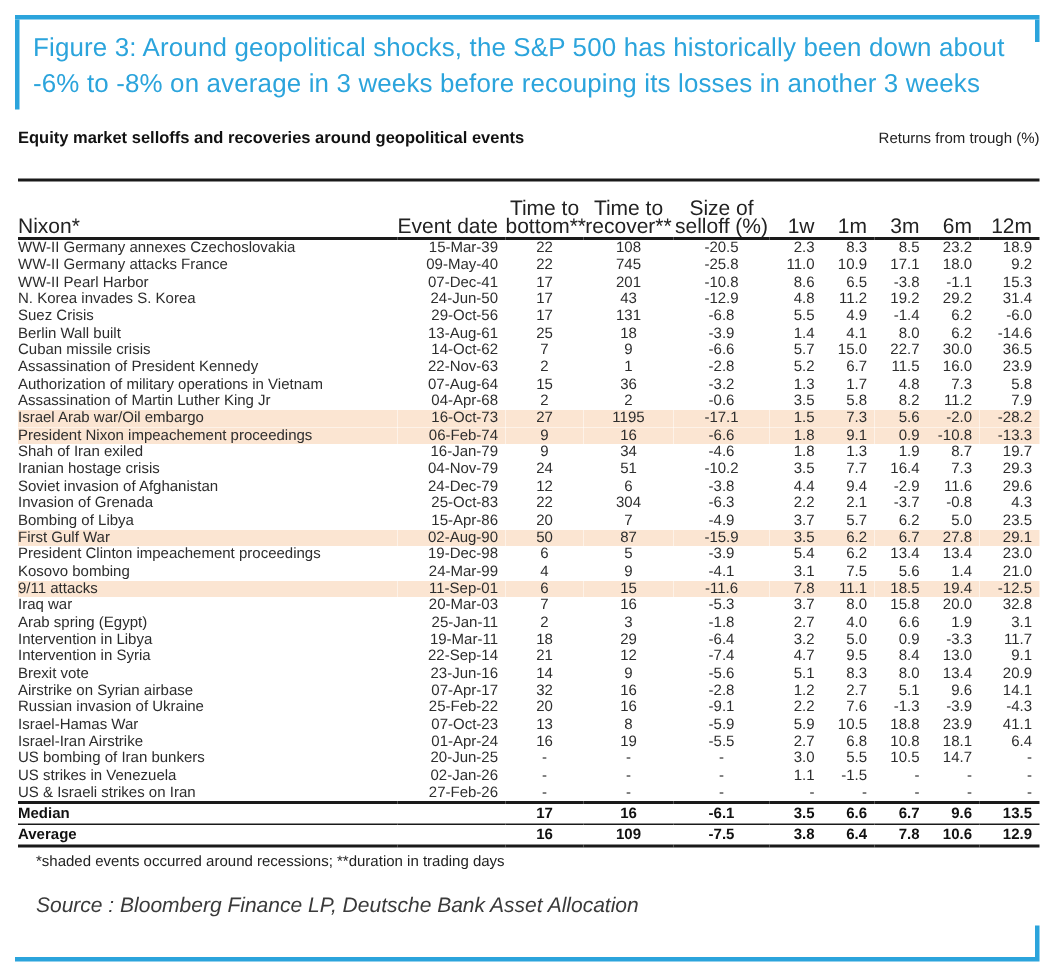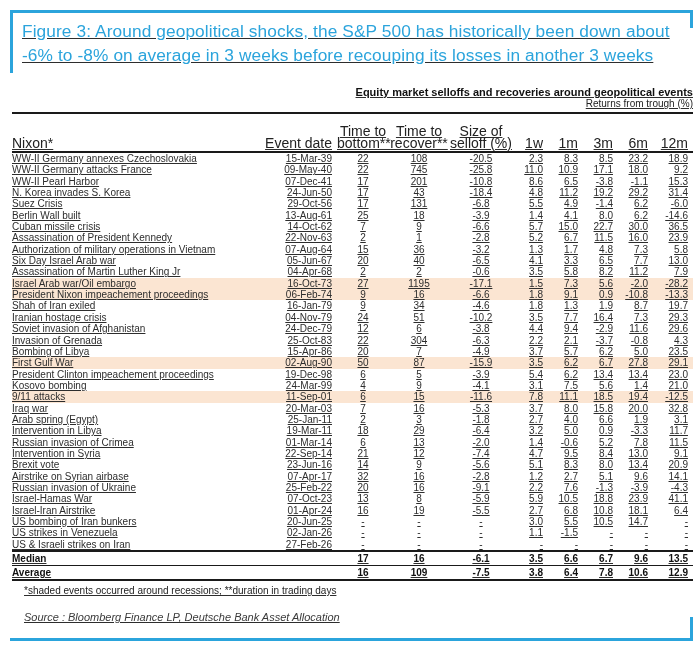--- a/index.html
+++ b/index.html
@@ -4,30 +4,30 @@
 <style>
   :root{
     --accent:#2ba4dc;
     --shade:#fbe5d2;
     --rule:#1a1a1a;
     --txt:#2d2d2d;
   }
   *{box-sizing:border-box;}
   html,body{margin:0;padding:0;background:#fff;}
   body{width:700px;height:649px;font-family:"Liberation Sans",sans-serif;color:var(--txt);}
-  .page{position:relative;width:700px;height:649px;overflow:hidden;background:#fff;text-decoration:underline;}
+  .page{position:relative;width:700px;height:649px;overflow:hidden;background:#fff;}
 
   
   .title-frame{position:relative;margin:10px 7px 0 10px;border-top:3px solid var(--accent);padding:7px 8px 6px 12px;}
   .title-frame::before{content:"";position:absolute;left:0;top:0;bottom:0;width:3px;background:var(--accent);}
   .title-frame::after{content:"";position:absolute;right:0;top:0;height:15px;width:3px;background:var(--accent);}
   .fig-title{color:var(--accent);font-size:17.3px;line-height:23.5px;font-weight:400;letter-spacing:.1px;}
 
   .table-wrap{margin:13px 7px 0 12px;}
-  .tbl-heading{display:flex;justify-content:space-between;align-items:flex-end;border-bottom:2px solid var(--rule);padding-bottom:3px;flex-direction:column;}
+  .tbl-heading{display:flex;justify-content:space-between;align-items:flex-end;border-bottom:2px solid var(--rule);padding-bottom:21px;}
   .tbl-heading .hl{font-weight:bold;font-size:11px;color:#111;}
   .tbl-heading .hr{font-size:10px;color:#222;}
 
   table{width:100%;border-collapse:collapse;table-layout:fixed;}
   col.c-event{width:auto;}
   col.c-date{width:72px;}
   col.c-bottom{width:52px;}
   col.c-recover{width:60px;}
   col.c-selloff{width:64px;}
   col.c-w1,col.c-m1,col.c-m3,col.c-m6{width:35px;}
@@ -42,21 +42,21 @@
   td.al{text-align:left;}
   td.ar{text-align:right;padding-right:5px;}
   td.ac{text-align:center;}
   tr.shaded td{background:var(--shade);}
 
   tr.sum td{font-size:10px;line-height:13px;height:13px;font-weight:bold;color:#111;white-space:nowrap;}
   tr.sum-first td{border-top:2px solid var(--rule);}
   tr.sum-second td{border-top:1px solid var(--rule);border-bottom:2px solid var(--rule);}
 
   .footnote{font-size:10px;color:#222;margin:4px 7px 0 12px;}
-  .source{font-size:11px;font-style:italic;color:#3a3a3a;margin:15px 7px 0 12px;}
+  .source{font-size:14px;font-style:italic;color:#3a3a3a;margin:15px 7px 0 12px;}
 
   .bottom-frame{position:absolute;left:10px;right:7px;bottom:8px;height:21px;border-bottom:3px solid var(--accent);}
   .bottom-frame::after{content:"";position:absolute;right:0;bottom:0;height:21px;width:3px;background:var(--accent);}
 </style>
 </head>
 <body>
 
 <div class="page">
 
   <div class="title-frame">
@@ -131,21 +131,21 @@
             <td class="ar">6.5</td>
             <td class="ar">-3.8</td>
             <td class="ar">-1.1</td>
             <td class="ar">15.3</td>
           </tr>
           <tr>
             <td class="al">N. Korea invades S. Korea</td>
             <td class="ar">24-Jun-50</td>
             <td class="ac">17</td>
             <td class="ac">43</td>
-            <td class="ac">-18.4</td>
+            <td class="ac">-12.9</td>
             <td class="ar">4.8</td>
             <td class="ar">11.2</td>
             <td class="ar">19.2</td>
             <td class="ar">29.2</td>
             <td class="ar">31.4</td>
           </tr>
           <tr>
             <td class="al">Suez Crisis</td>
             <td class="ar">29-Oct-56</td>
             <td class="ac">17</td>
@@ -197,32 +197,20 @@
             <td class="al">Authorization of military operations in Vietnam</td>
             <td class="ar">07-Aug-64</td>
             <td class="ac">15</td>
             <td class="ac">36</td>
             <td class="ac">-3.2</td>
             <td class="ar">1.3</td>
             <td class="ar">1.7</td>
             <td class="ar">4.8</td>
             <td class="ar">7.3</td>
             <td class="ar">5.8</td>
-          </tr>
-          <tr>
-            <td class="al">Six Day Israel Arab war</td>
-            <td class="ar">05-Jun-67</td>
-            <td class="ac">20</td>
-            <td class="ac">40</td>
-            <td class="ac">-6.5</td>
-            <td class="ar">4.1</td>
-            <td class="ar">3.3</td>
-            <td class="ar">6.5</td>
-            <td class="ar">7.7</td>
-            <td class="ar">13.0</td>
           </tr>
           <tr>
             <td class="al">Assassination of Martin Luther King Jr</td>
             <td class="ar">04-Apr-68</td>
             <td class="ac">2</td>
             <td class="ac">2</td>
             <td class="ac">-0.6</td>
             <td class="ar">3.5</td>
             <td class="ar">5.8</td>
             <td class="ar">8.2</td>
@@ -391,32 +379,20 @@
             <td class="ac">18</td>
             <td class="ac">29</td>
             <td class="ac">-6.4</td>
             <td class="ar">3.2</td>
             <td class="ar">5.0</td>
             <td class="ar">0.9</td>
             <td class="ar">-3.3</td>
             <td class="ar">11.7</td>
           </tr>
           <tr>
-            <td class="al">Russian invasion of Crimea</td>
-            <td class="ar">01-Mar-14</td>
-            <td class="ac">6</td>
-            <td class="ac">13</td>
-            <td class="ac">-2.0</td>
-            <td class="ar">1.4</td>
-            <td class="ar">-0.6</td>
-            <td class="ar">5.2</td>
-            <td class="ar">7.8</td>
-            <td class="ar">11.5</td>
-          </tr>
-          <tr>
             <td class="al">Intervention in Syria</td>
             <td class="ar">22-Sep-14</td>
             <td class="ac">21</td>
             <td class="ac">12</td>
             <td class="ac">-7.4</td>
             <td class="ar">4.7</td>
             <td class="ar">9.5</td>
             <td class="ar">8.4</td>
             <td class="ar">13.0</td>
             <td class="ar">9.1</td>

